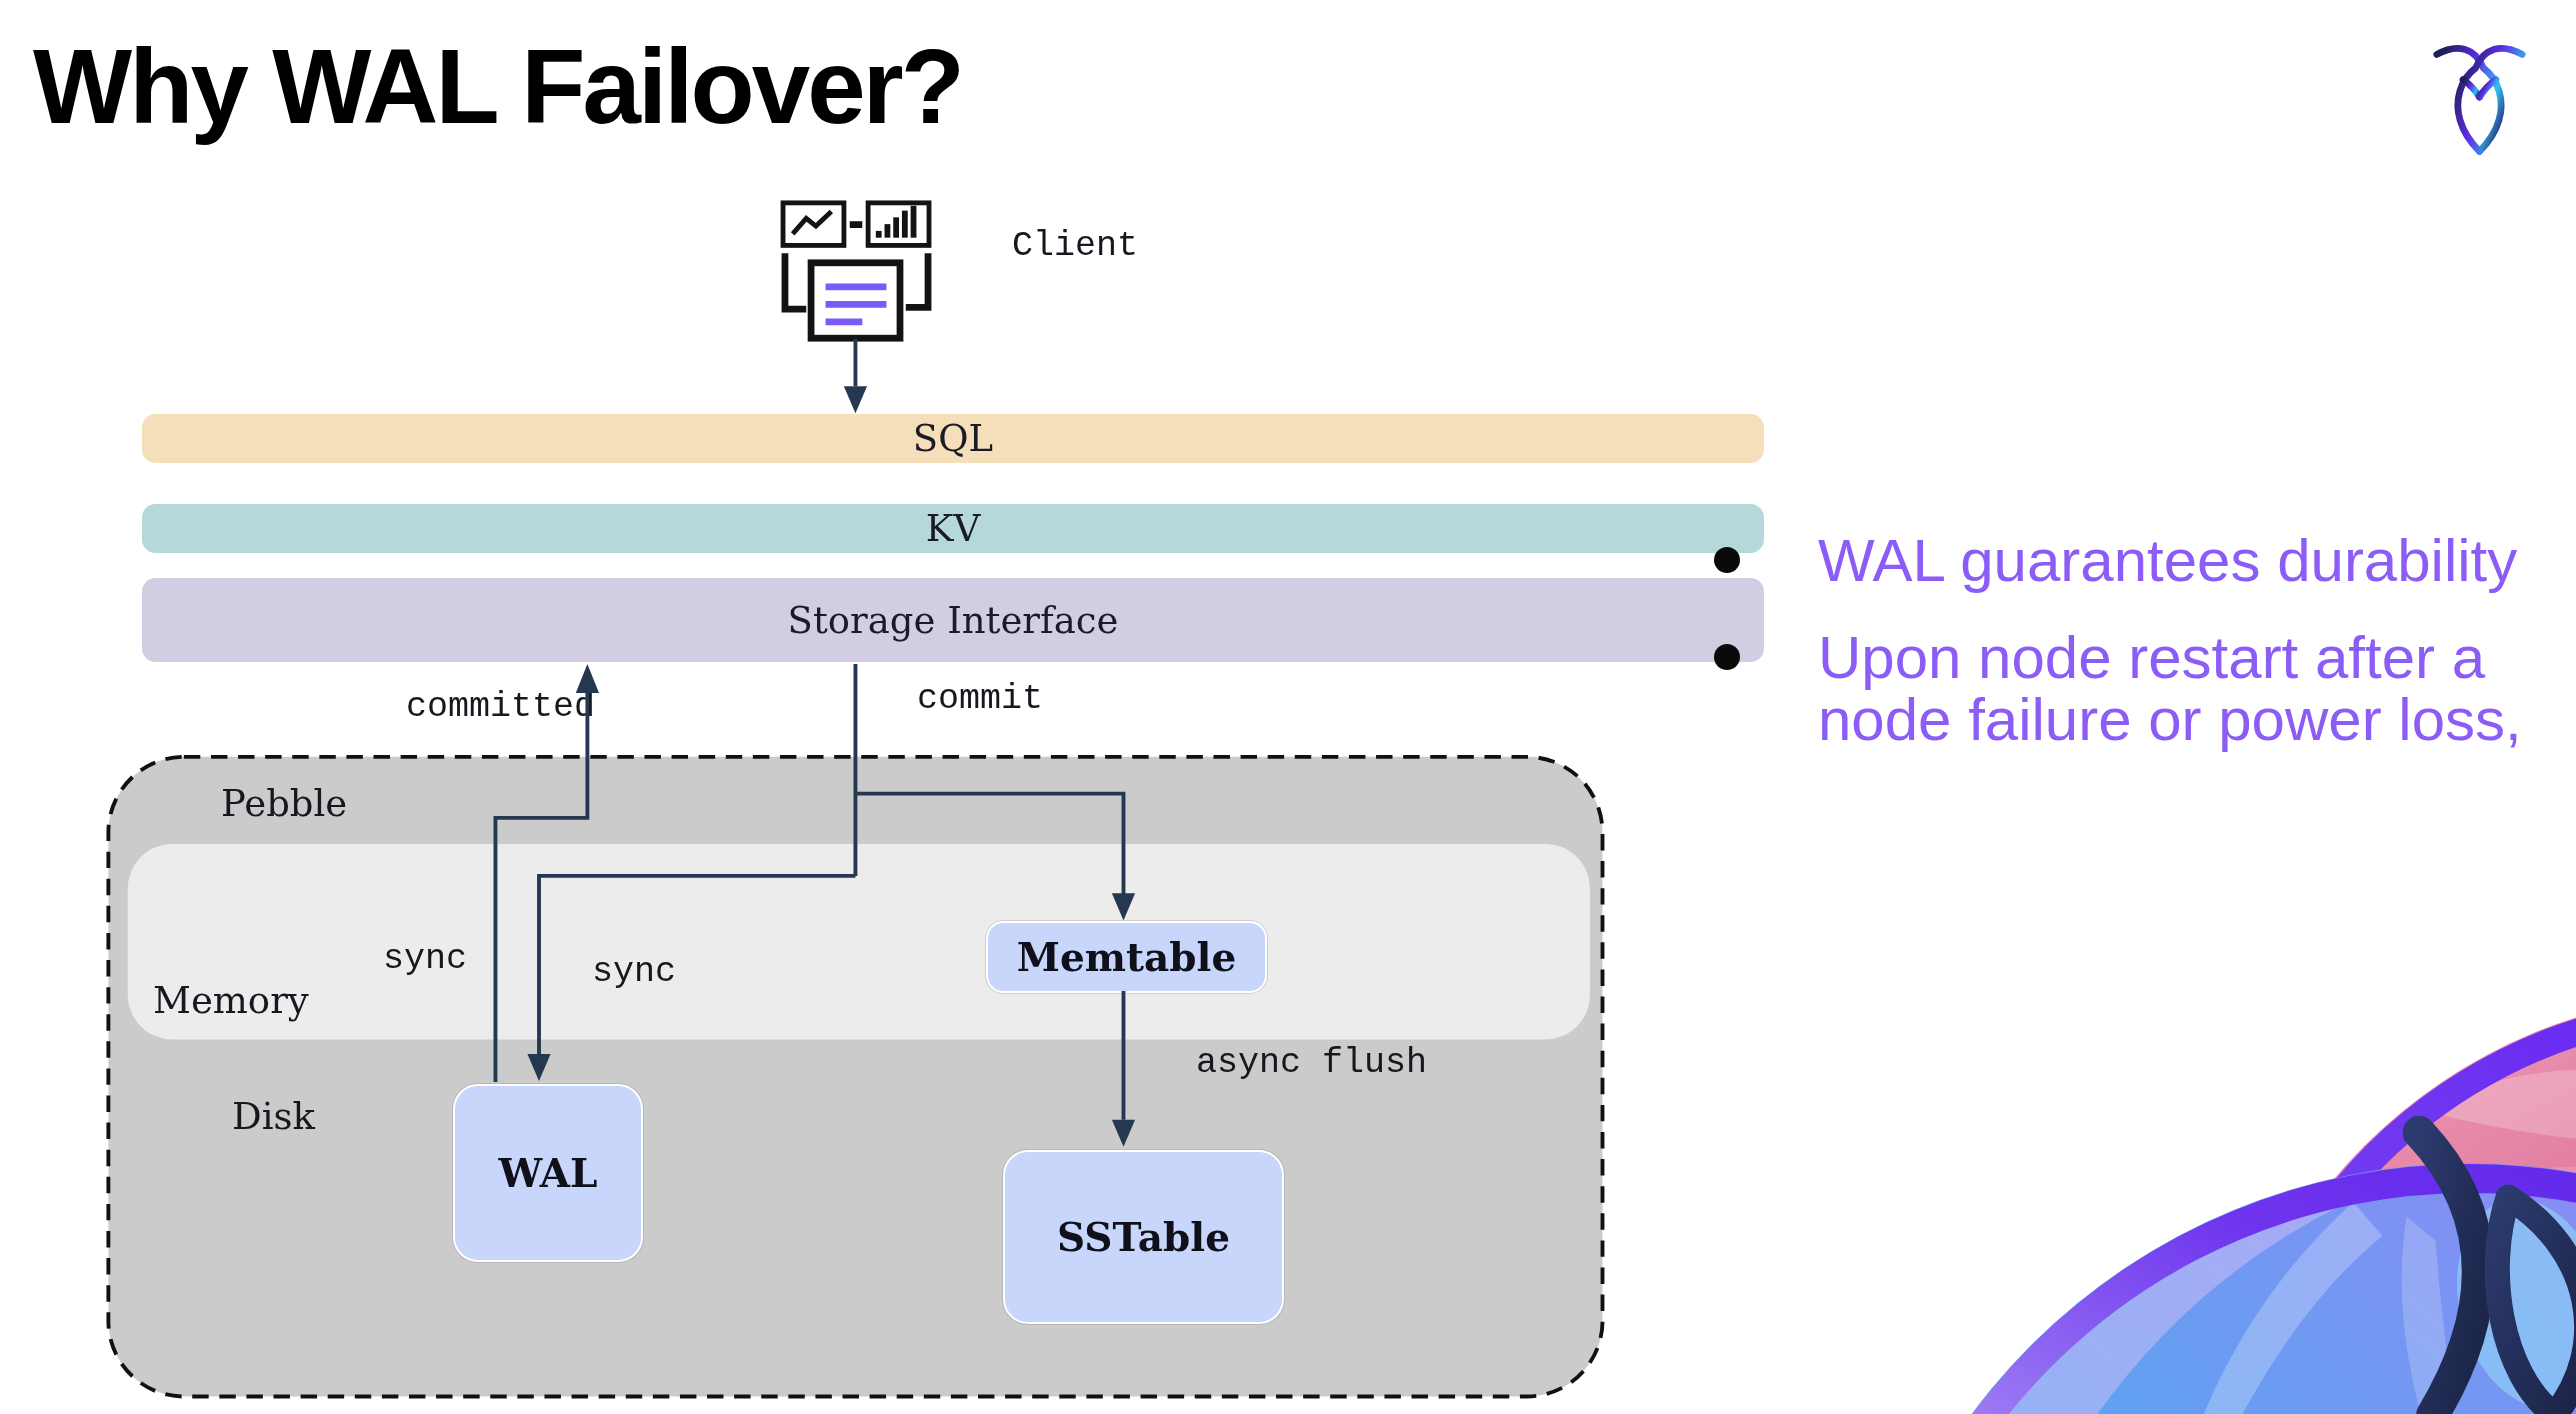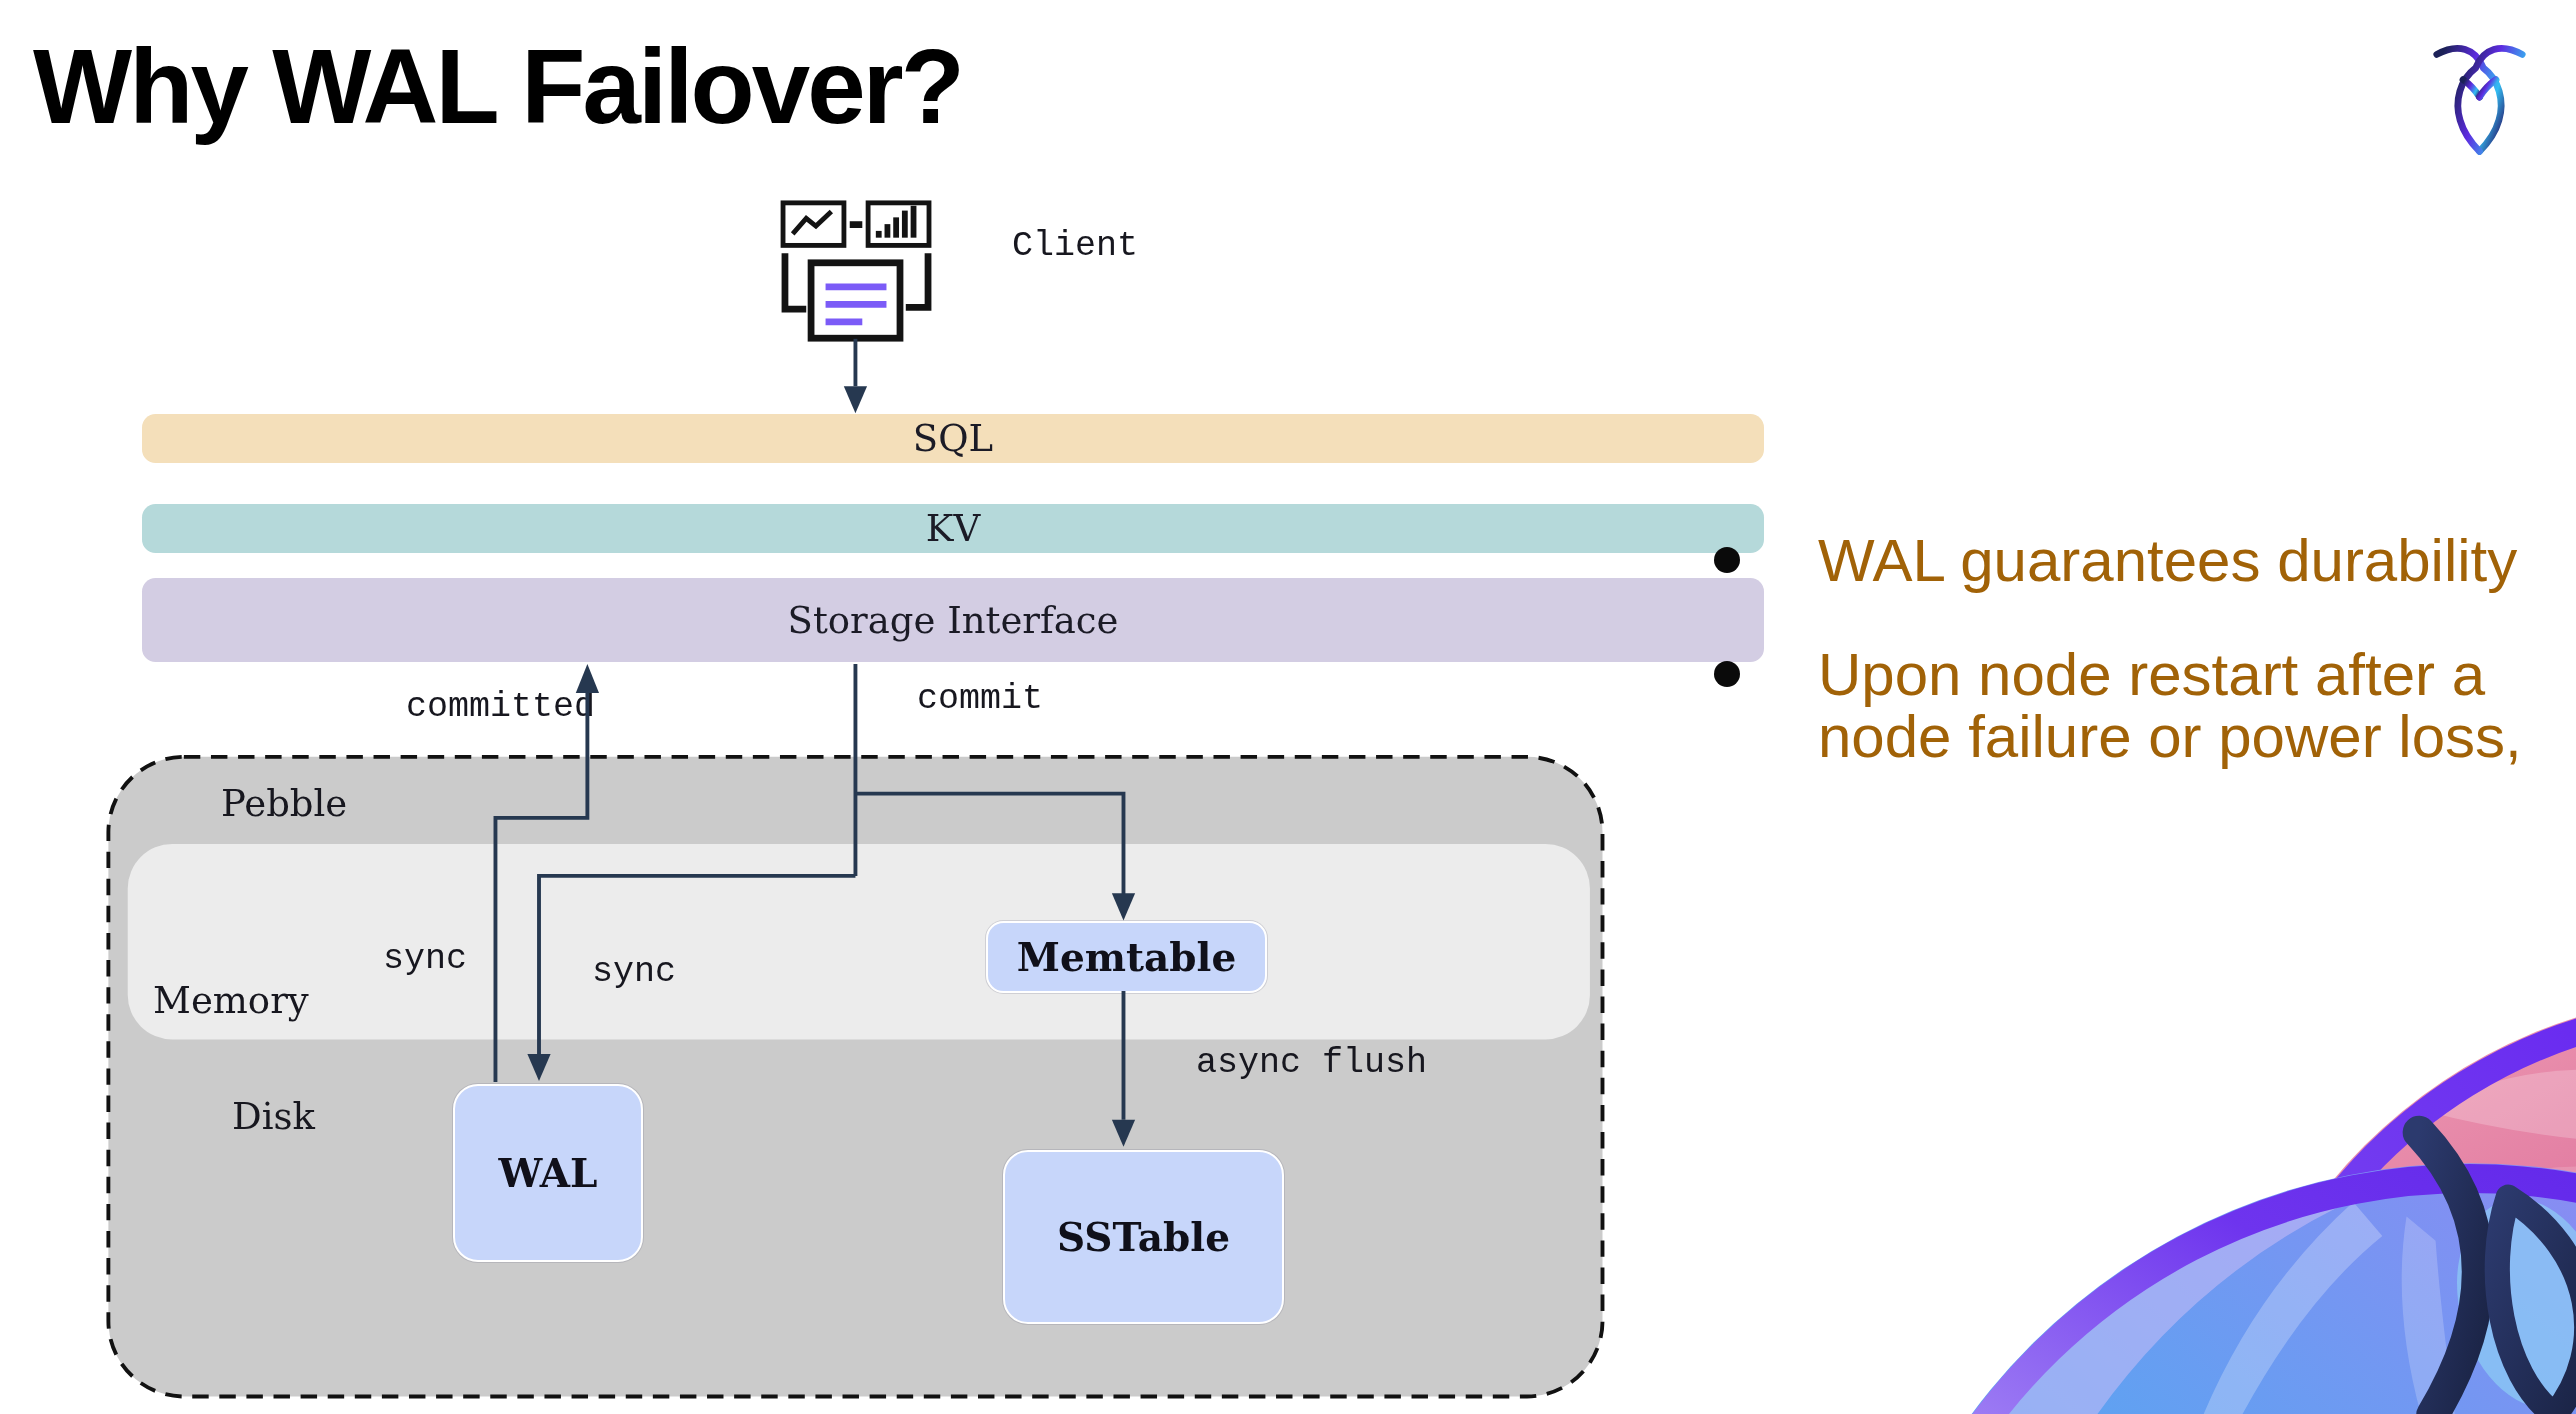--- a/index.html
+++ b/index.html
@@ -32,22 +32,22 @@
   .lbl-async{left:1196px;top:1043px;}
   
   .node{background:#c7d6fa;border:2.9px solid #ffffff;box-shadow:0 0 0 1px rgba(120,120,140,.25);
         display:flex;align-items:center;justify-content:center;
         font-family:"DejaVu Serif","Liberation Serif",serif;font-weight:bold;font-size:39px;color:#10101a;}
   .node-wal{left:453px;top:1084px;width:186px;height:174px;border-radius:25px;}
   .node-memtable{left:986px;top:921px;width:277px;height:68px;border-radius:17.4px;}
   .node-sstable{left:1003px;top:1150px;width:277px;height:170px;border-radius:25px;}
   
   .bullets{left:1700px;top:530px;width:852px;}
-  .bullet{position:relative;padding-left:118px;font-size:60px;line-height:62px;color:#a16207;}
-  .bullet + .bullet{margin-top:52px;}
+  .bullet{position:relative;padding-left:118px;font-size:60px;line-height:62px;color:#8b5cf6;}
+  .bullet + .bullet{margin-top:35px;}
   .bullet .dot{position:absolute;left:13.5px;top:17.4px;width:26px;height:26px;border-radius:50%;background:#0a0a0a;}
   .bullet div{white-space:nowrap;}
   svg{display:block;}
   .overlay{left:0;top:0;pointer-events:none;}
 </style>
 </head>
 <body>
 
 <div class="slide">
 

